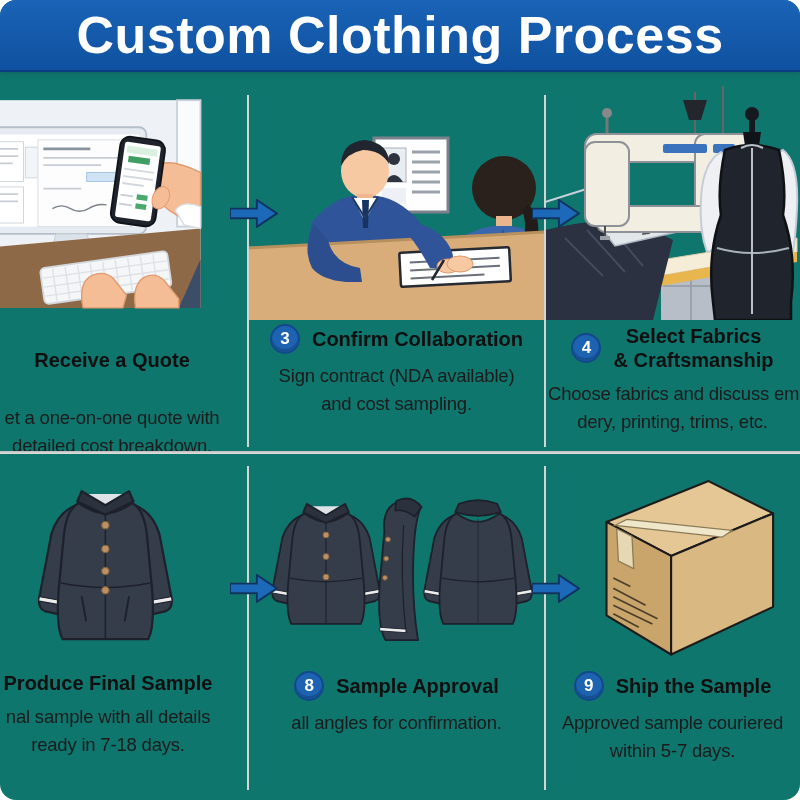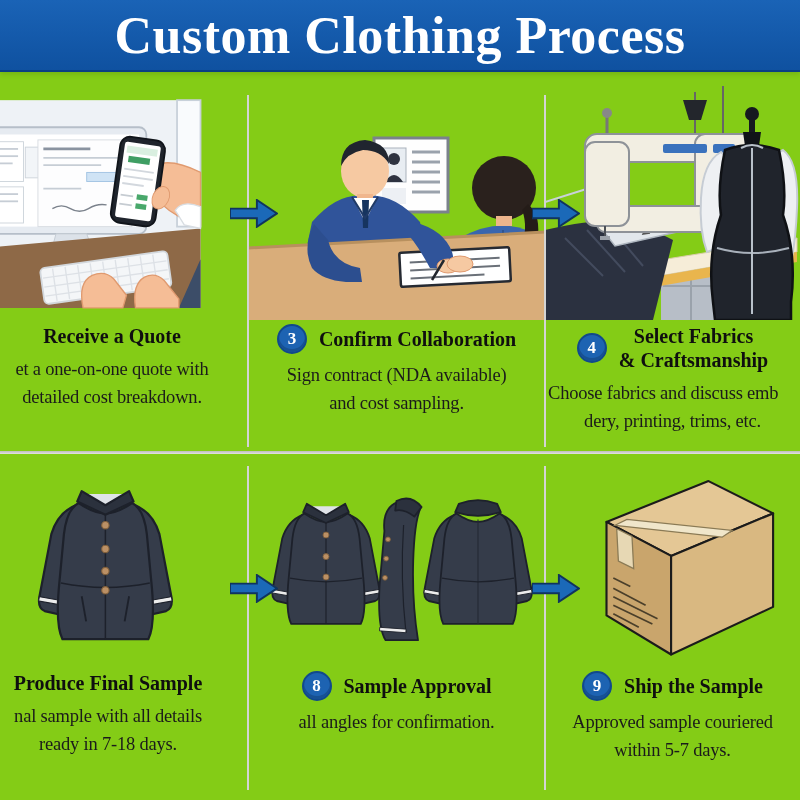--- a/index.html
+++ b/index.html
@@ -1,26 +1,26 @@
 <!DOCTYPE html>
 <html><head>
 <meta charset="utf-8">
 <style>
   html,body{margin:0;padding:0;background:#fff;}
-  .stage{position:relative;width:800px;height:800px;background:#84cc16;overflow:hidden;
-         font-family:Liberation Serif, serif;}
+  .stage{position:relative;width:800px;height:800px;background:#0f766e;overflow:hidden;
+         font-family:Liberation Sans, sans-serif;border-radius:16px;}
   
   .hdr{position:absolute;left:0;top:0;width:800px;height:70px;
        background:linear-gradient(180deg,#1a63b6,#0f51a0);
        display:flex;align-items:center;justify-content:center;
        box-shadow:0 2px 0 #0a3f85,0 4px 5px rgba(0,0,0,.12);}
   .hdr h1{margin:0;color:#ffffff;font-size:52px;font-weight:700;letter-spacing:.5px;}
   
   .panel{position:absolute;display:flex;flex-direction:column;overflow:hidden;}
-  #p1{left:0;top:70px;width:224px;height:382px;}
+  #p1{left:0;top:70px;width:224px;height:382px;gap:24px;}
   #p2{left:248px;top:70px;width:297px;height:382px;}
   #p3{left:545px;top:70px;width:255px;height:382px;}
   #p4{left:0;top:455px;width:216px;height:345px;}
   #p5{left:248px;top:455px;width:297px;height:345px;}
   #p6{left:545px;top:455px;width:255px;height:345px;}
   .illus{flex:none;}
   .row1 .illus{height:250px;}
   .row2 .illus{height:212px;}
   .illus svg{display:block;width:100%;height:100%;}
   .caption{display:flex;align-items:center;justify-content:center;gap:12px;margin-top:4px;padding:0 2px;}

